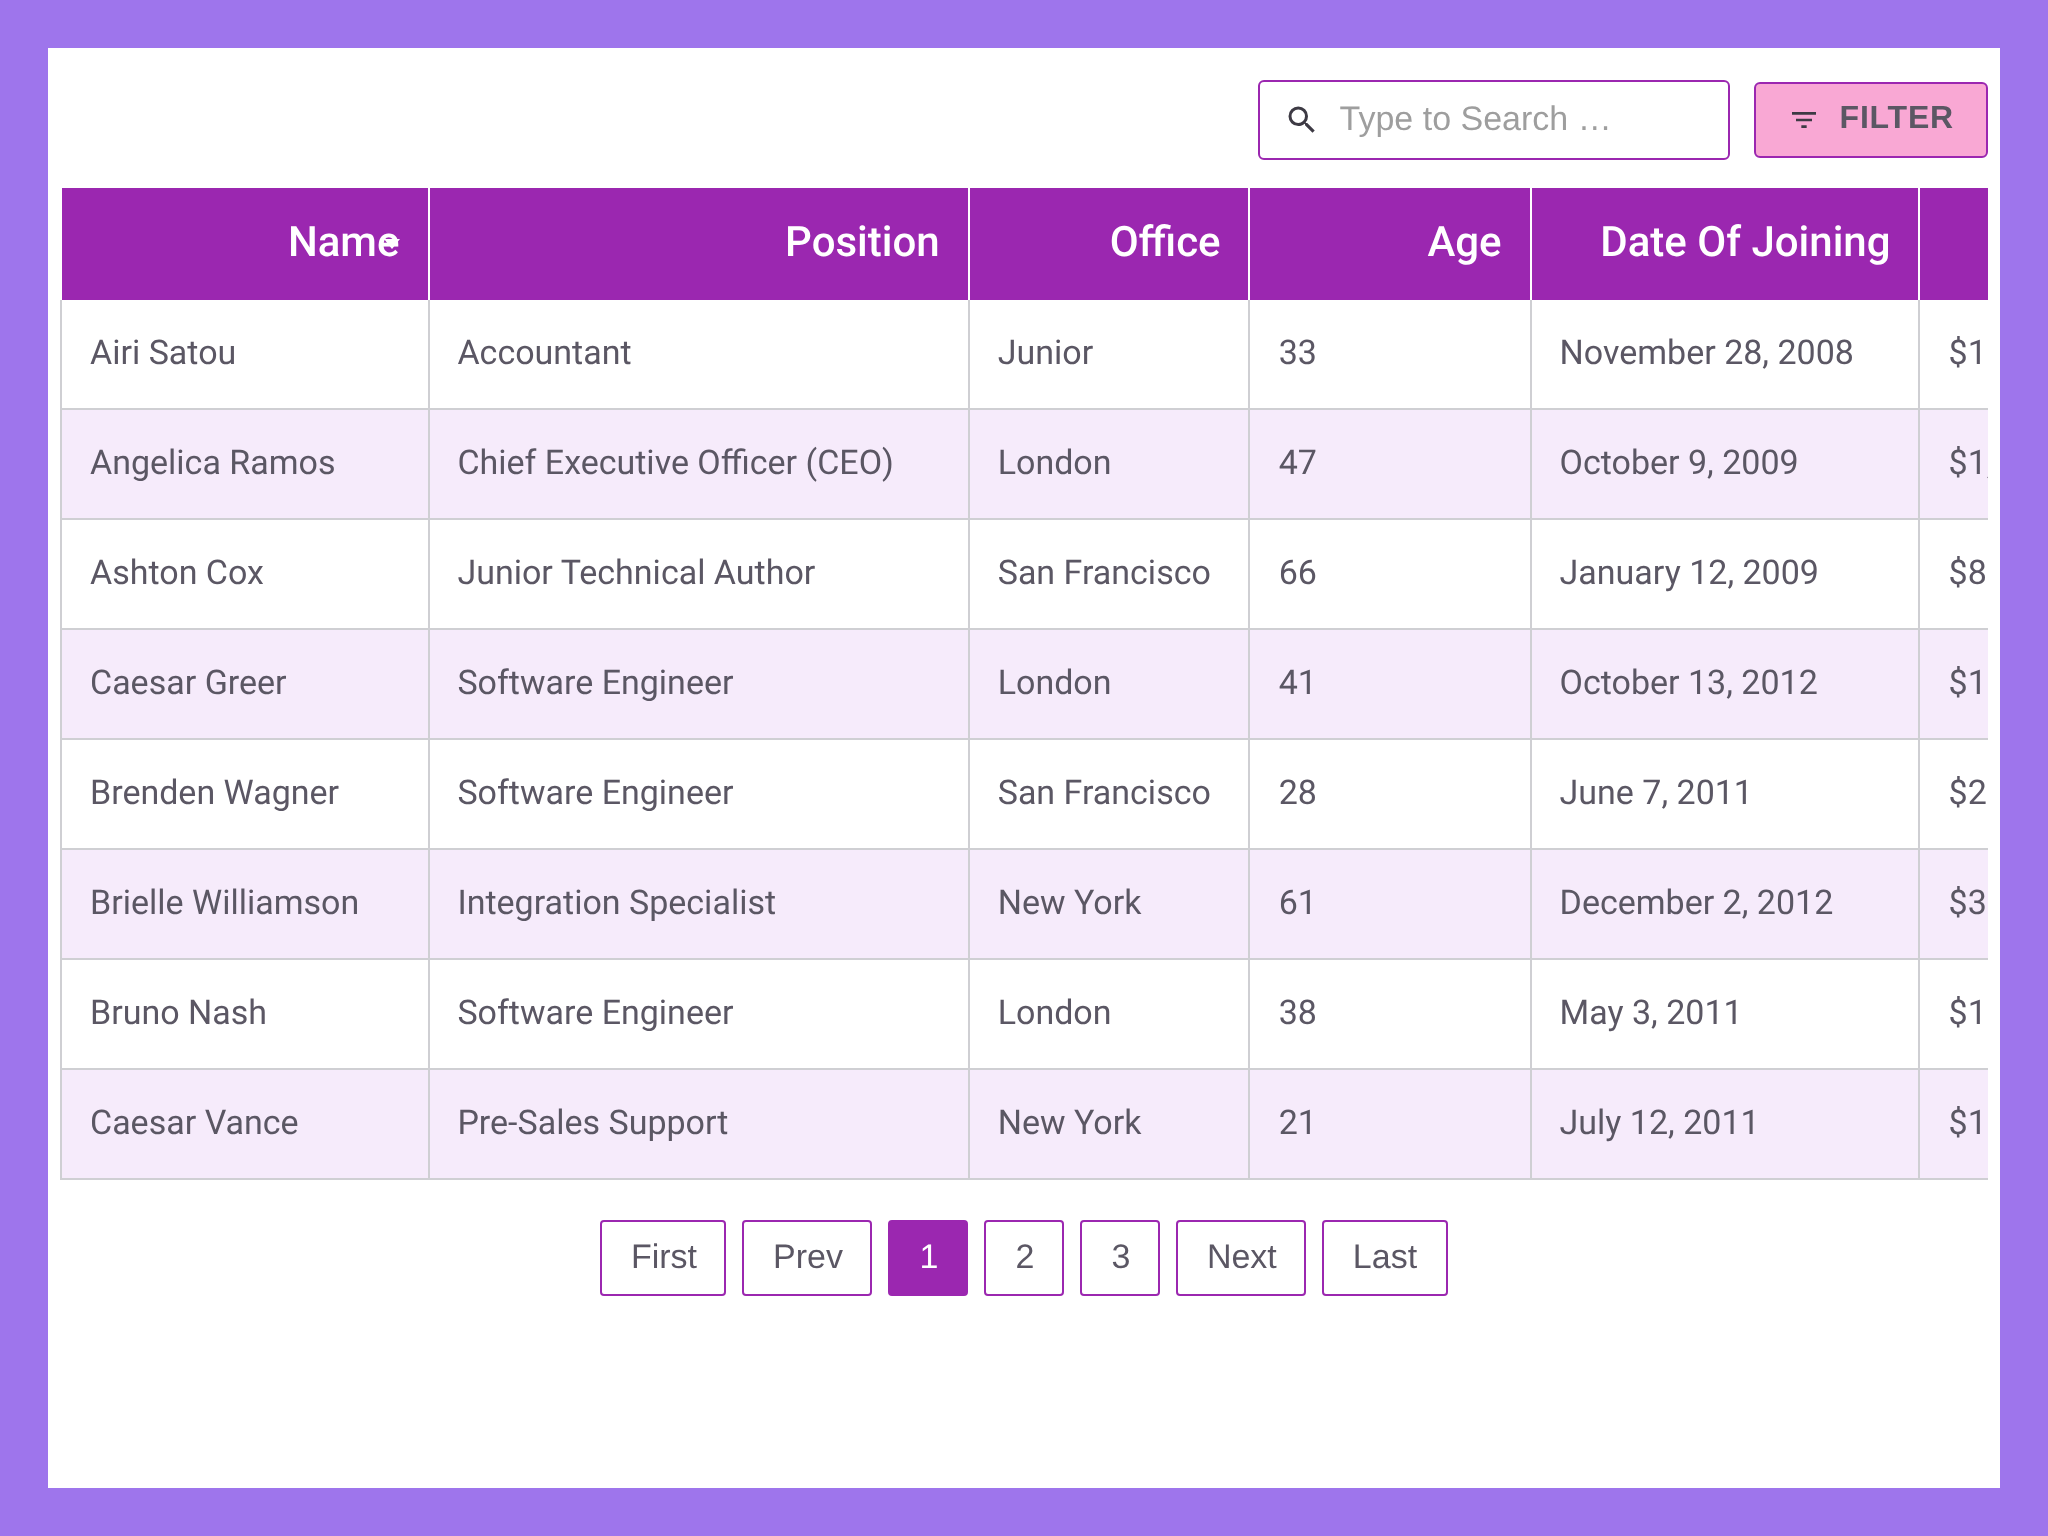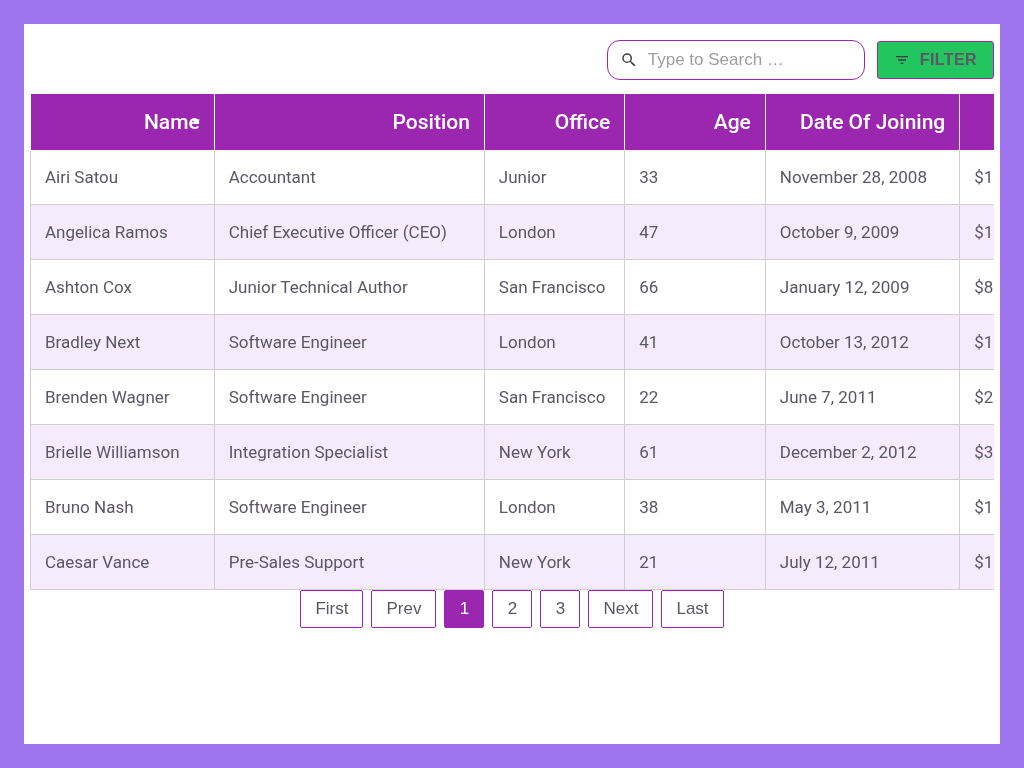--- a/index.html
+++ b/index.html
@@ -24,41 +24,41 @@
     display: flex;
     justify-content: flex-end;
     align-items: center;
     gap: 12px;
     padding: 0 6px 14px 6px;
   }
   .search-wrap {
     display: flex;
     align-items: center;
     border: 1.6px solid #9b27b0;
-    border-radius: 13px;
+    border-radius: 3px;
     padding: 8px 12px;
-    width: 258px;
+    width: 236px;
   }
   .search-wrap svg { flex: 0 0 auto; }
   .search-input {
     border: none;
     outline: none;
     font-size: 17px;
     color: #555;
     width: 100%;
     margin-left: 8px;
     background: transparent;
   }
   .search-input::placeholder { color: #9e9e9e; }
   .filter-btn {
     display: flex;
     align-items: center;
     gap: 10px;
     border: 1.6px solid #9b27b0;
-    background: #22c55e;
+    background: #f9a8d4;
     color: #5b5764;
     font-size: 16px;
     font-weight: 600;
     letter-spacing: .4px;
     padding: 9px 16px;
     border-radius: 3px;
     cursor: pointer;
   }
   .table-scroll {
     overflow-x: scroll;
@@ -113,20 +113,21 @@
   .col-name   { width: 170px; }
   .col-pos    { width: 250px; }
   .col-office { width: 130px; }
   .col-age    { width: 130px; }
   .col-date   { width: 180px; }
   .col-salary { width: 120px; }
   .pager {
     display: flex;
     justify-content: center;
     gap: 8px;
+    padding-top: 20px;
   }
   .pg-btn {
     border: 1.6px solid #9b27b0;
     background: #fff;
     color: #5b5764;
     font-size: 17px;
     padding: 8px 14px;
     min-width: 40px;
     text-align: center;
     border-radius: 2px;
@@ -199,32 +200,32 @@
         </tr>
         <tr>
           <td>Ashton Cox</td>
           <td>Junior Technical Author</td>
           <td>San Francisco</td>
           <td>66</td>
           <td>January 12, 2009</td>
           <td>$86,000</td>
         </tr>
         <tr>
-          <td>Bradley Next</td>
+          <td>Caesar Greer</td>
           <td>Software Engineer</td>
           <td>London</td>
           <td>41</td>
           <td>October 13, 2012</td>
           <td>$132,000</td>
         </tr>
         <tr>
           <td>Brenden Wagner</td>
           <td>Software Engineer</td>
           <td>San Francisco</td>
-          <td>22</td>
+          <td>28</td>
           <td>June 7, 2011</td>
           <td>$206,850</td>
         </tr>
         <tr>
           <td>Brielle Williamson</td>
           <td>Integration Specialist</td>
           <td>New York</td>
           <td>61</td>
           <td>December 2, 2012</td>
           <td>$372,000</td>

